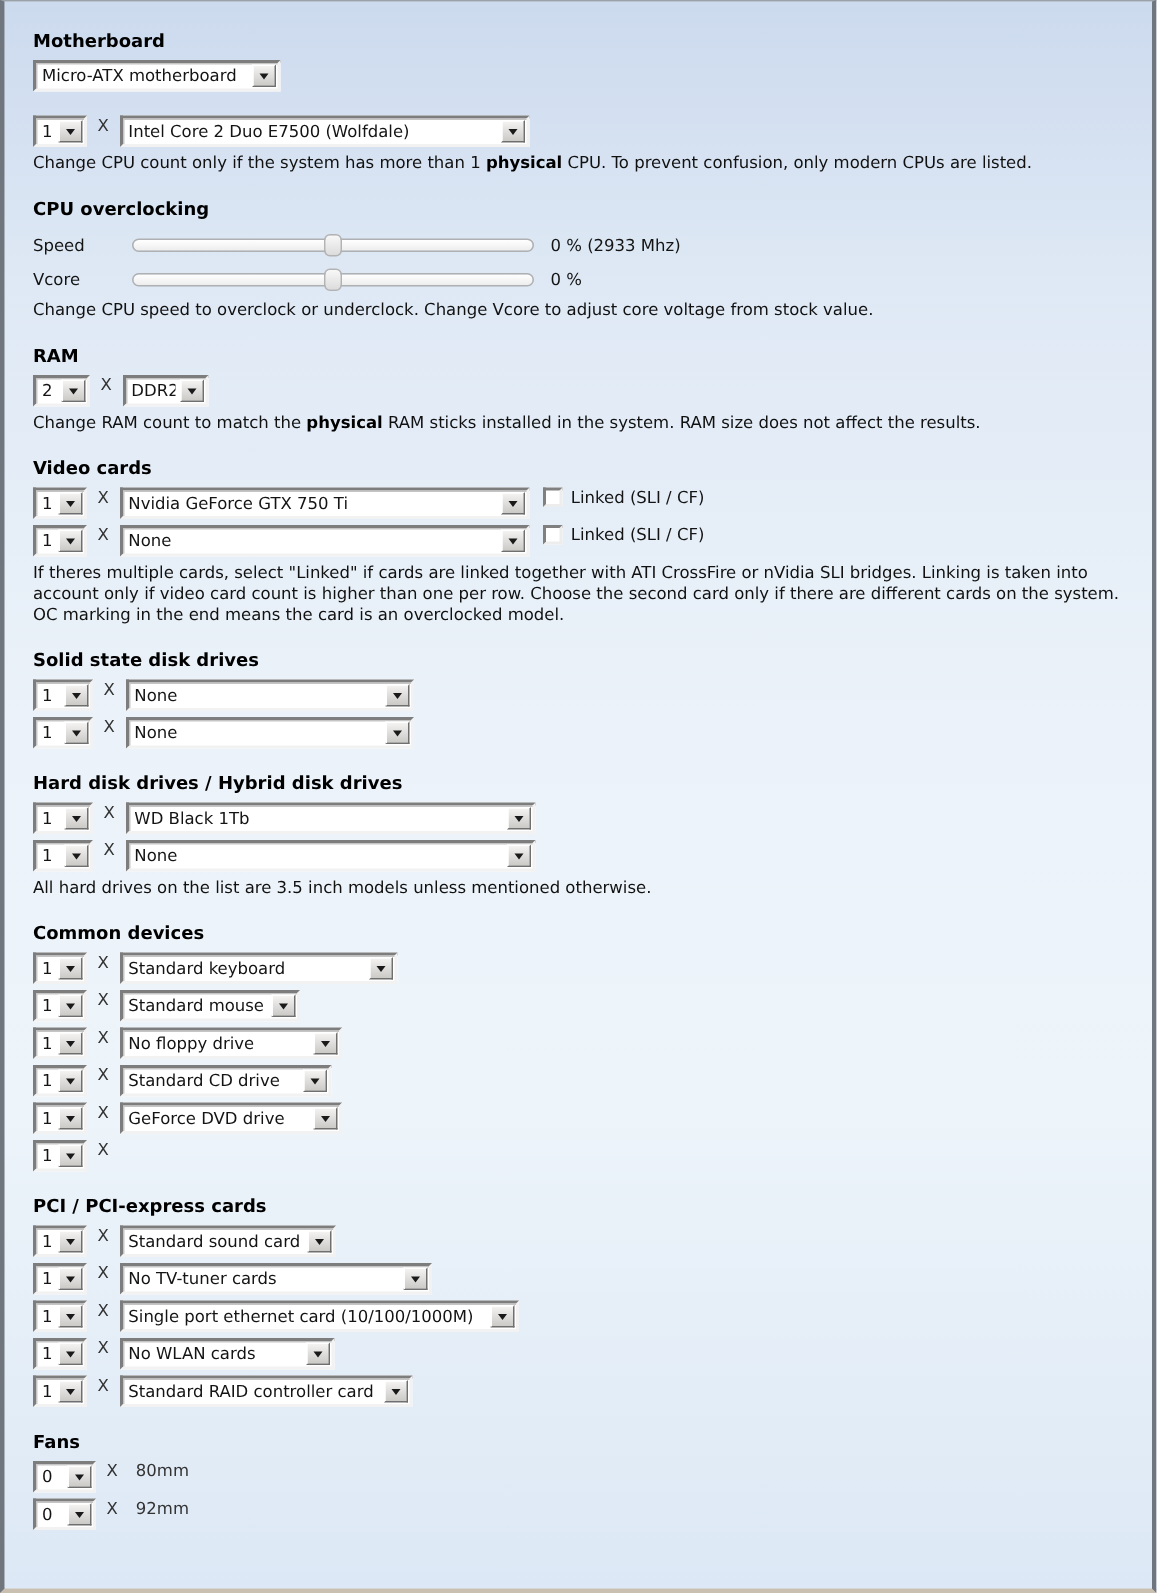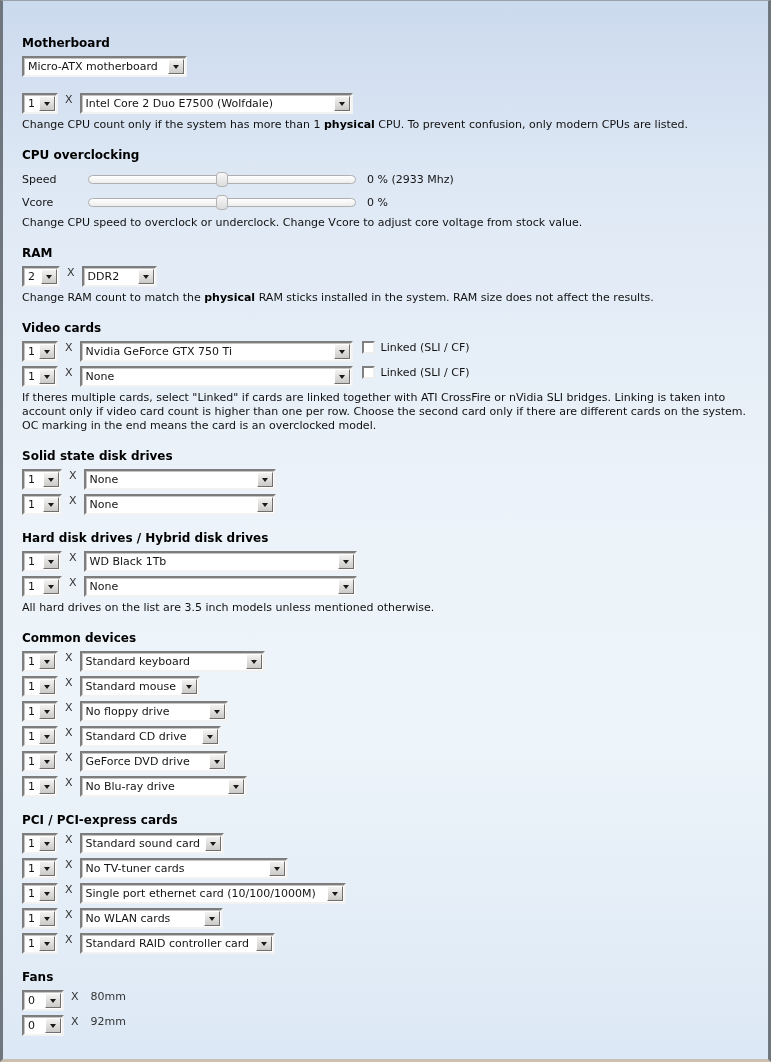--- a/index.html
+++ b/index.html
@@ -11,21 +11,21 @@
     background:#e8f0f8;
   }
   .frame {
     width:771px; height:1062px; overflow:hidden;
     border-left:3px solid #70767e;
     border-right:3px solid #70767e;
     border-top:1px solid #9aa1a9;
     border-bottom:3px solid #c9c0b2;
     background:linear-gradient(180deg,#ccdaee 0%,#dfe9f5 18%,#ebf2f9 45%,#edf4fa 70%,#dce8f5 100%);
   }
-  .content { padding:35px 18px 0 19px; }
+  .content { padding:19px 18px 0 19px; }
   .section { margin-bottom:16px; }
   .title {
     font-size:12px; font-weight:bold; color:#000;
     line-height:14px; margin:0 0 6px 0;
   }
   .row { display:flex; align-items:flex-start; height:21px; margin-bottom:4px; }
   .xlabel { margin:0 7px; color:#333; }
   .sizelabel { margin-left:5px; color:#333; }
 
   
@@ -137,21 +137,21 @@
   <div class="section">
     <div class="title">RAM</div>
     <div class="row">
       <div class="sel" style="width:38px">
         <span class="txt">2</span>
         <span class="arrow-btn">
               <span class="tri"></span>
             </span>
       </div>
       <span class="xlabel">X</span>
-      <div class="sel" style="width:75px">
+      <div class="sel" style="width:57px">
         <span class="txt">DDR2</span>
         <span class="arrow-btn">
               <span class="tri"></span>
             </span>
       </div>
     </div>
     <div class="note"><span>Change RAM count to match the </span><b>physical</b><span> RAM sticks installed in the system. RAM size does not affect the results.</span></div>
   </div>
 
   <div class="section">
@@ -340,26 +340,20 @@
       </div>
     </div>
     <div class="row">
       <div class="sel" style="width:36px">
         <span class="txt">1</span>
         <span class="arrow-btn">
               <span class="tri"></span>
             </span>
       </div>
       <span class="xlabel">X</span>
-      <div class="sel" style="width:167px">
-        <span class="txt">No Blu-ray drive</span>
-        <span class="arrow-btn">
-              <span class="tri"></span>
-            </span>
-      </div>
     </div>
   </div>
 
   <div class="section">
     <div class="title">PCI / PCI-express cards</div>
     <div class="row">
       <div class="sel" style="width:36px">
         <span class="txt">1</span>
         <span class="arrow-btn">
               <span class="tri"></span>

